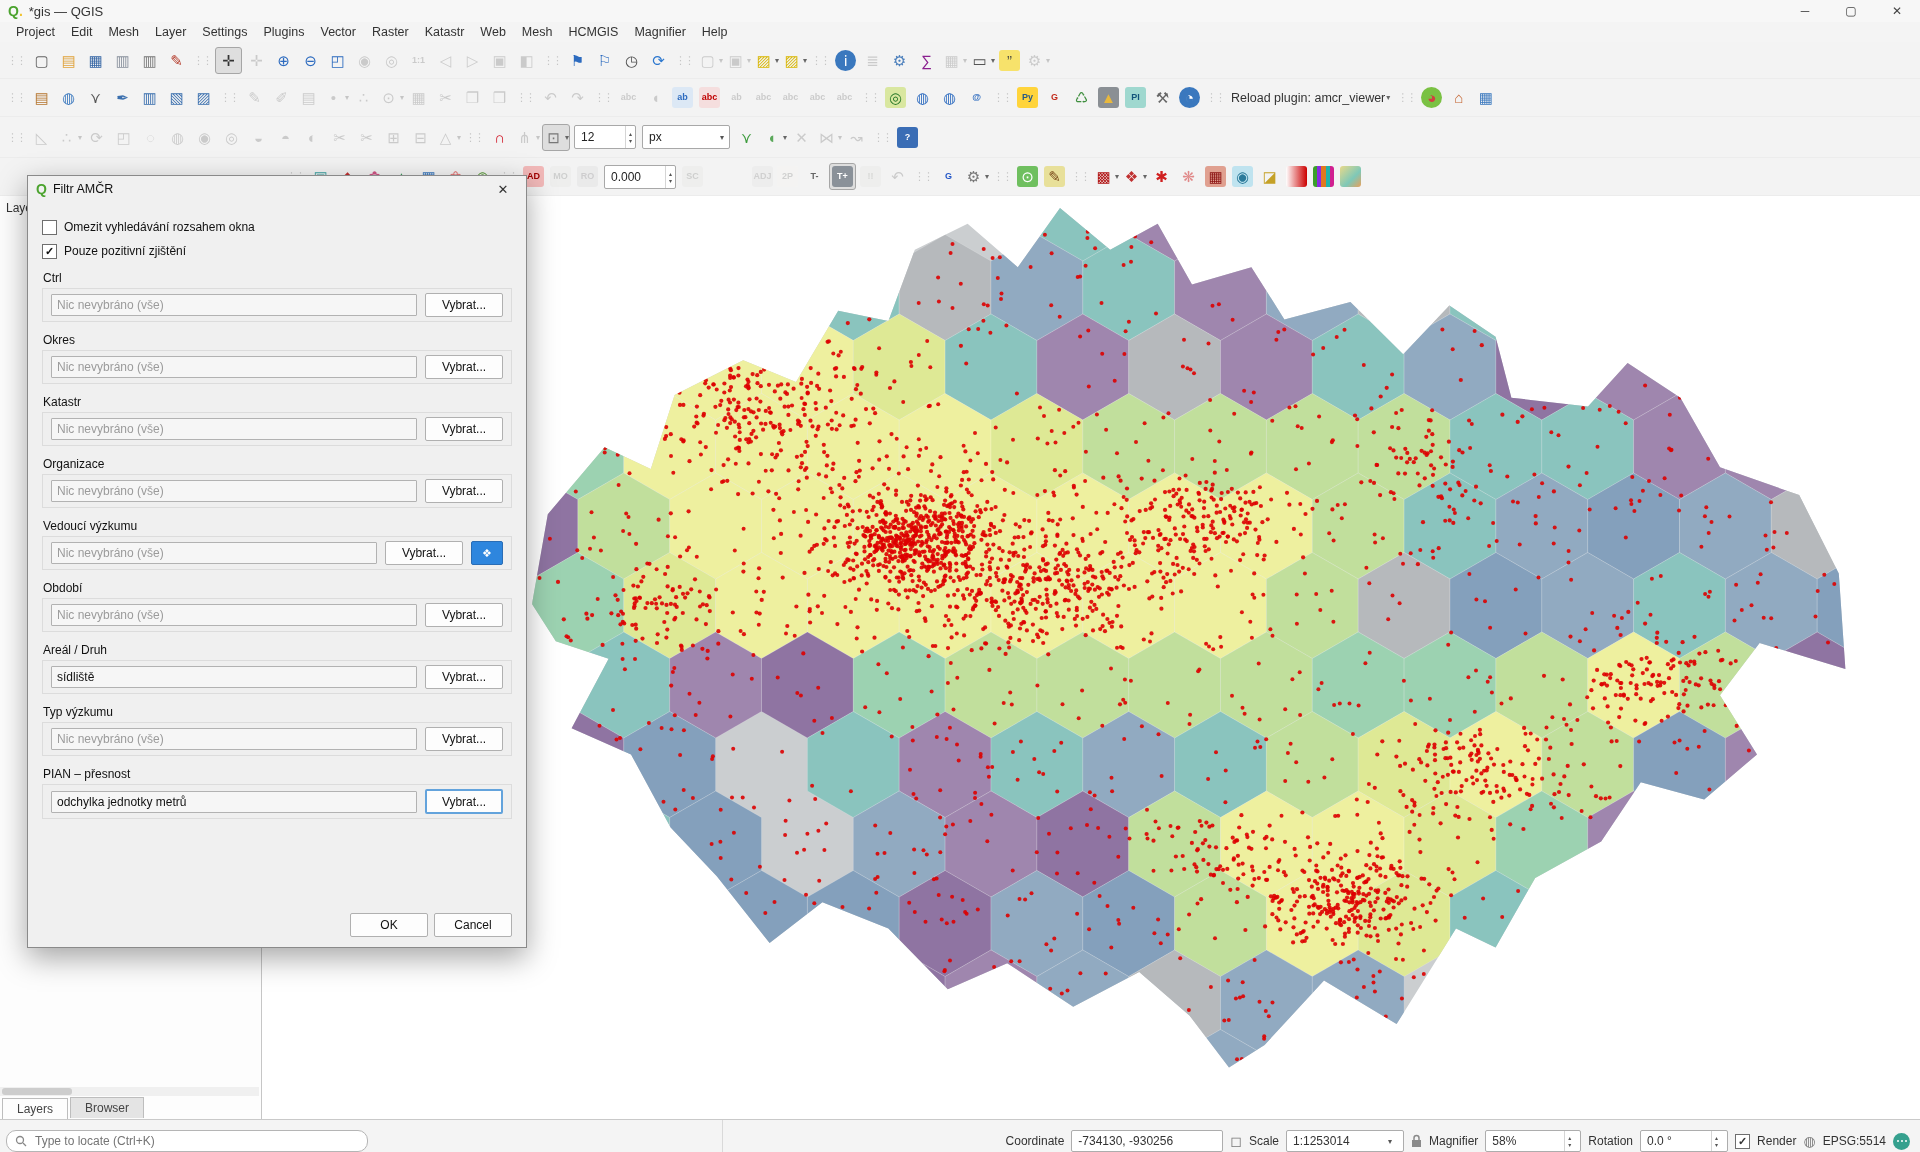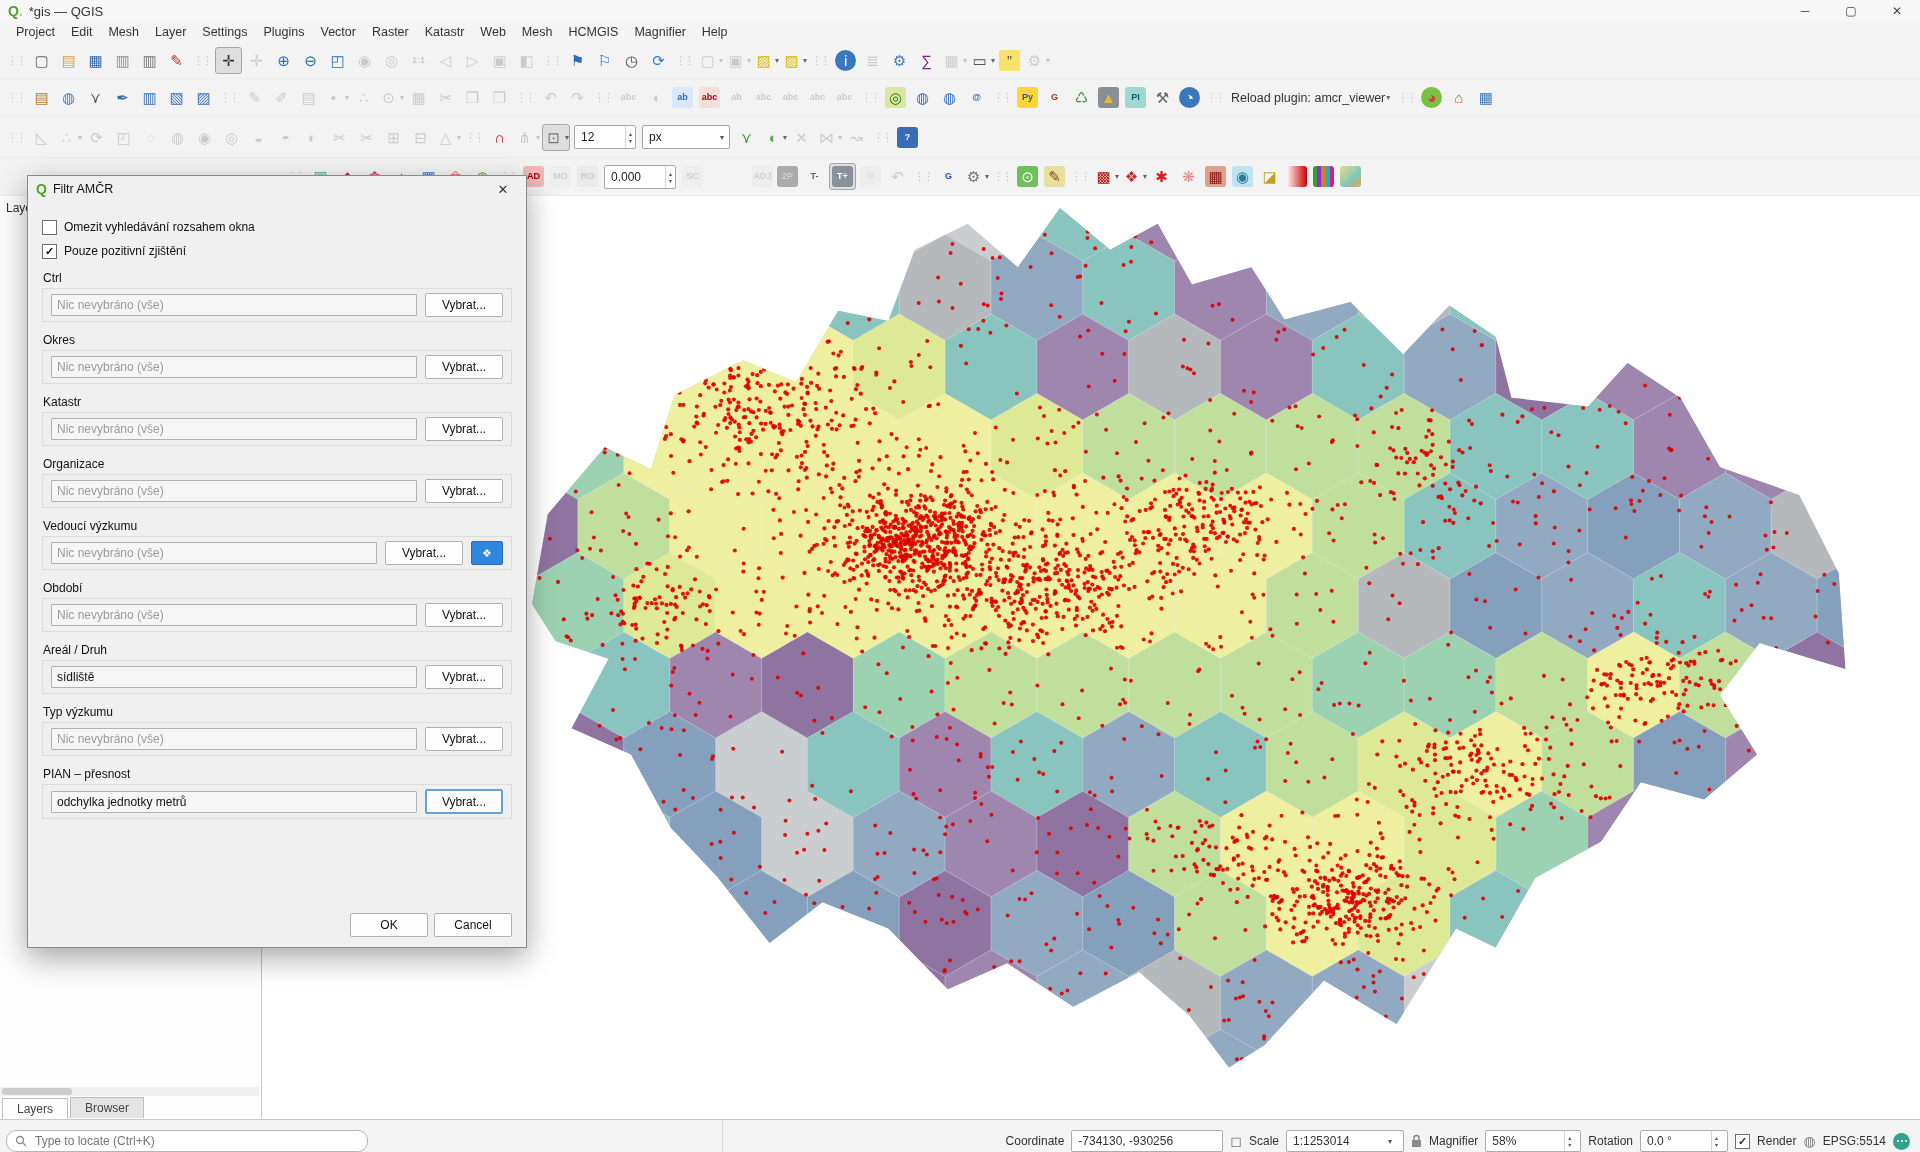--- a/index.html
+++ b/index.html
@@ -503,21 +503,21 @@
           <span>▾</span>
         </span>
       </div>
       <div class="tbicon disabled">
         <span class="g txt" style="color: rgb(122, 138, 106); background: rgb(220, 234, 210);">SC</span>
       </div>
       <div class="tbicon disabled">
         <span class="g txt" style="color: rgb(136, 136, 136); background: rgb(224, 227, 222); margin-left: 45px;">ADJ</span>
       </div>
       <div class="tbicon disabled">
-        <span class="g txt" style="color: rgb(136, 136, 136); background: #0f172a;">2P</span>
+        <span class="g txt" style="color: rgb(136, 136, 136); background: #fef9c3;">2P</span>
       </div>
       <div class="tbicon">
         <span class="g txt" style="color: rgb(102, 102, 102);">T-</span>
       </div>
       <div class="tbicon pressed">
         <span class="g txt" style="color: rgb(255, 255, 255); background: rgb(138, 145, 153);">T+</span>
       </div>
       <div class="tbicon disabled">
         <span class="g txt" style="color: rgb(154, 168, 106); background: rgb(220, 234, 210);">!!</span>
       </div>

